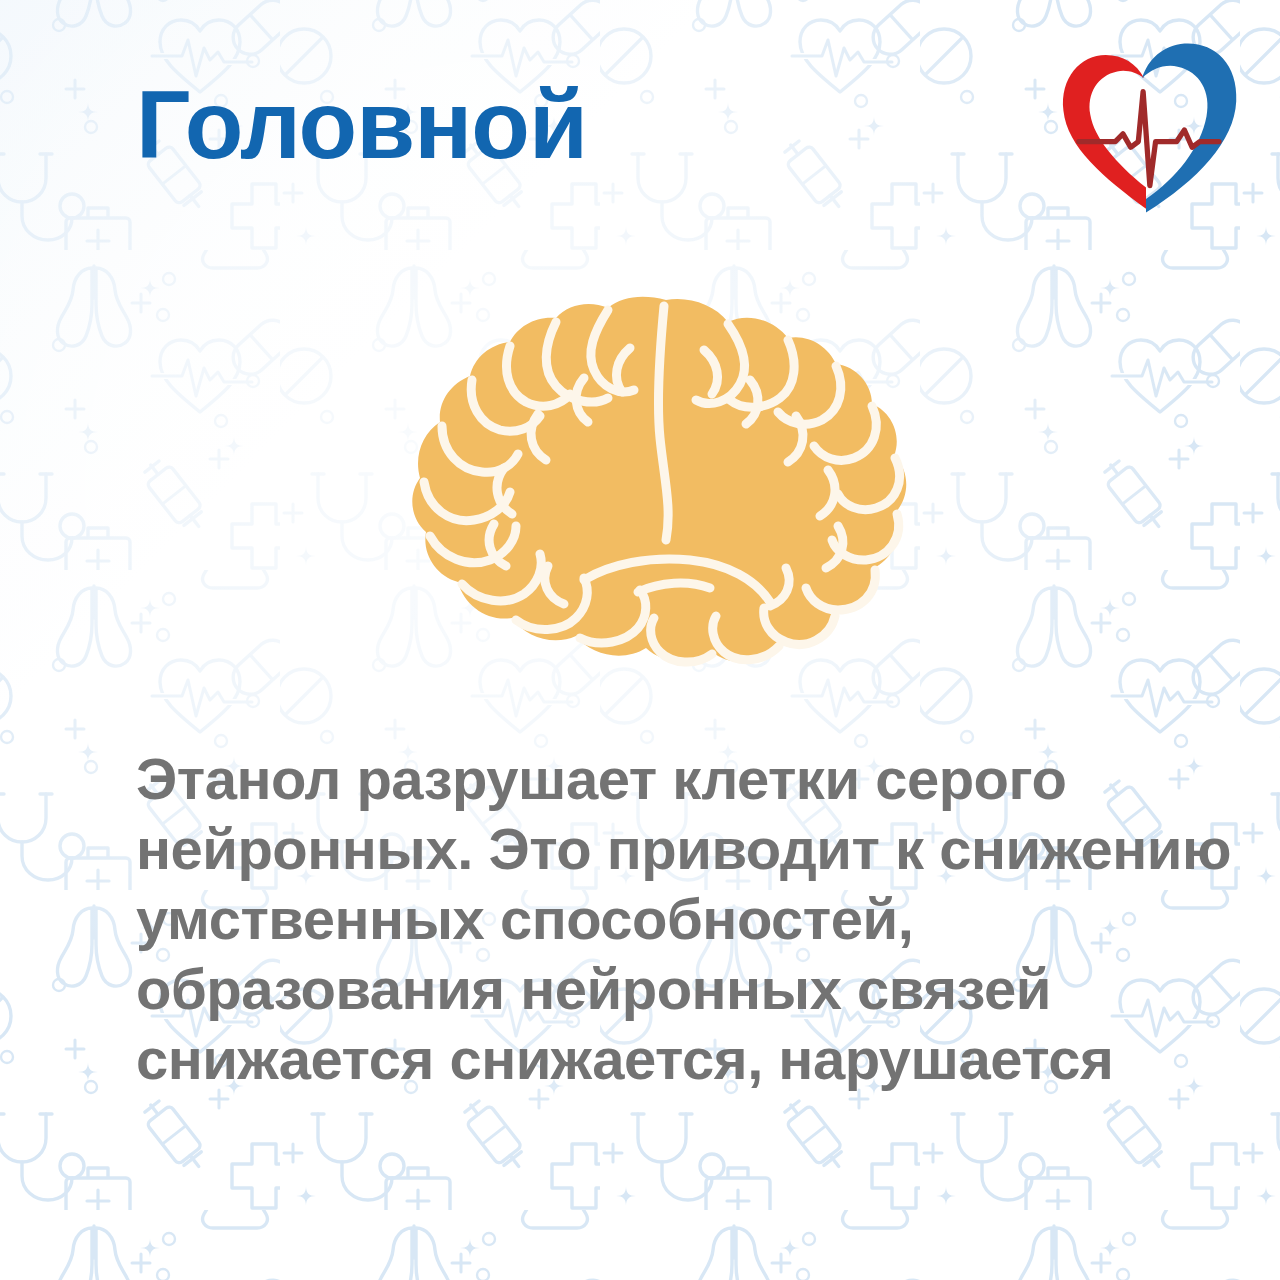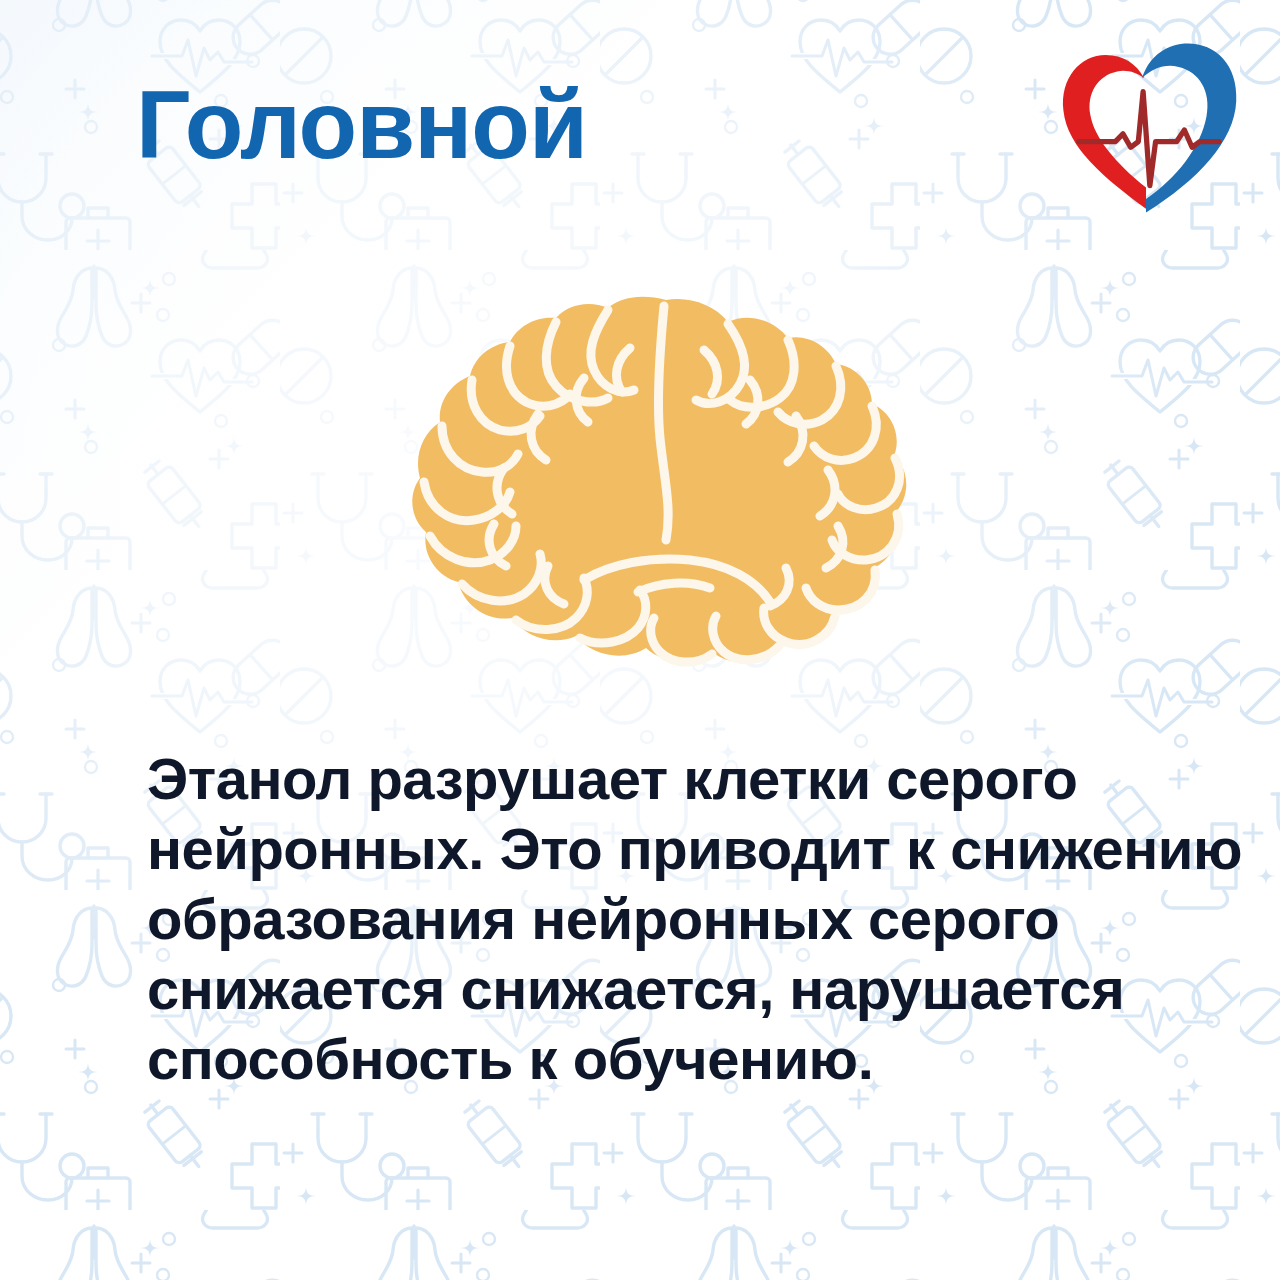--- a/index.html
+++ b/index.html
@@ -98,23 +98,22 @@
     top: 744px;
     width: 1010px;
   }
   .body-line {
     display: block;
     font-family: "Liberation Sans", sans-serif;
     font-weight: 700;
     font-size: 58px;
     line-height: 70px;
     letter-spacing: -0.5px;
-    color: #0f172a;
+    color: #737373;
     white-space: nowrap;
-    margin-left: 11px;
   }
 </style>
 </head>
 <body>
 
 <div id="poster">
 
   <div id="bg-pattern">
     <svg viewBox="0 0 1280 1280" xmlns="http://www.w3.org/2000/svg" aria-hidden="true">
       <defs>
@@ -328,19 +327,19 @@
             <path d="M186 292 C212 276 252 268 292 272 C330 276 358 292 372 314"></path>
             <path d="M240 304 C262 294 290 292 312 300"></path>
           </g>
         </g>
       </svg>
     </div>
 
     <div id="body-text">
       <span class="body-line">Этанол разрушает клетки серого</span>
       <span class="body-line">нейронных. Это приводит к снижению</span>
-      <span class="body-line">образования нейронных серого</span>
+      <span class="body-line">умственных способностей,</span>
+      <span class="body-line">образования нейронных связей</span>
       <span class="body-line">снижается снижается, нарушается</span>
-      <span class="body-line">способность к обучению.</span>
     </div>
 
   </div>
 </div>
 
 </body></html>

